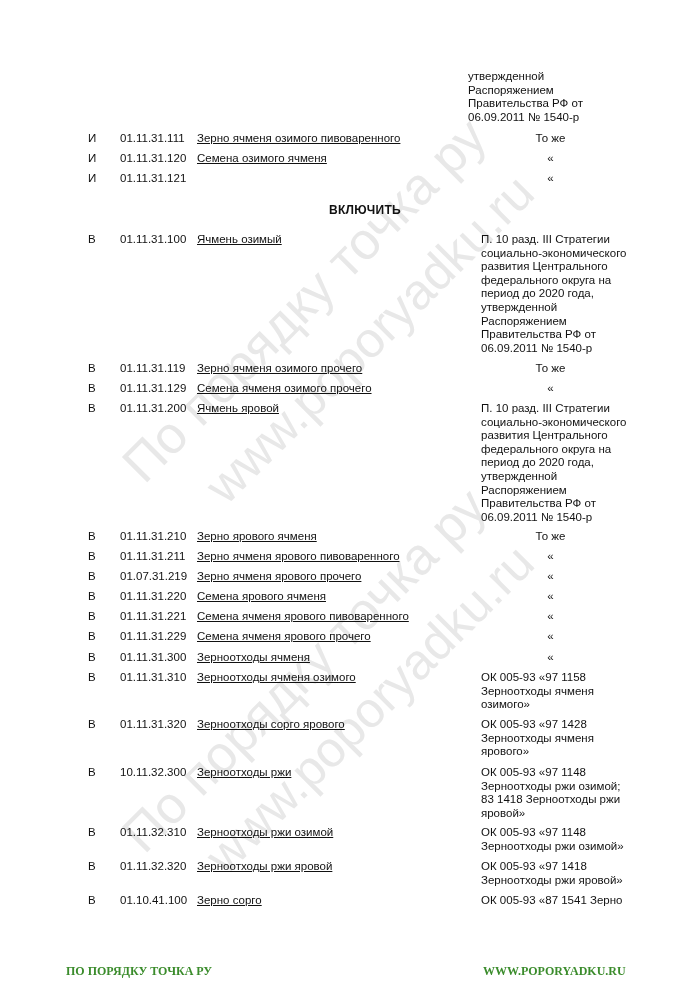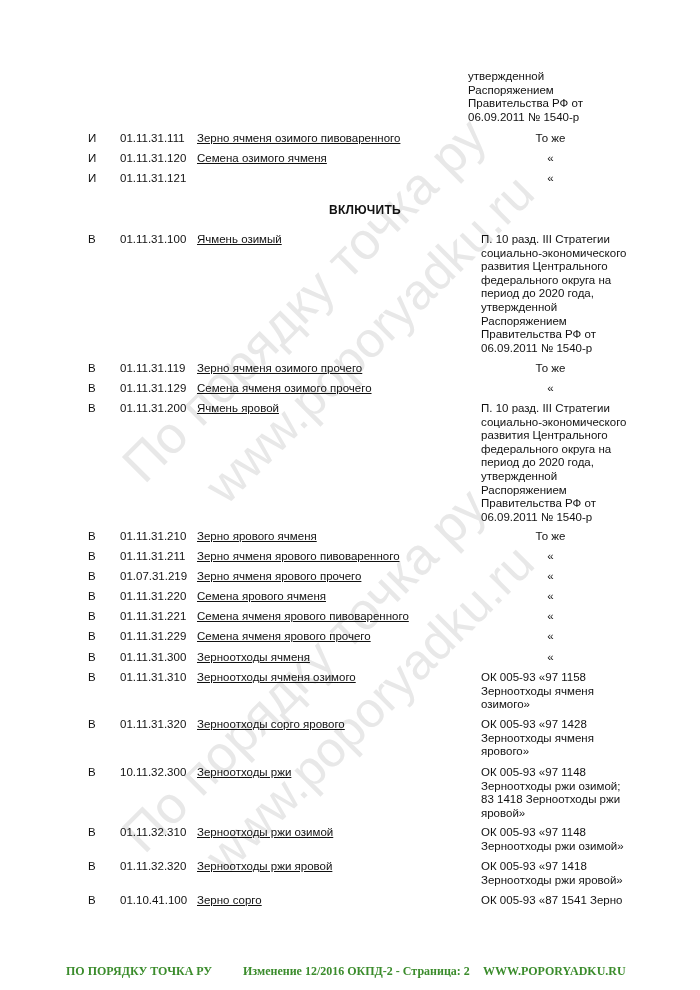--- a/index.html
+++ b/index.html
@@ -285,15 +285,14 @@
     <span class="name">Зерно сорго</span>
     <div class="src">
       <div>ОК 005-93 «87 1541 Зерно</div>
     </div>
   </div>
 
 </div>
 
 <div class="footer">
   <span class="f-left">ПО ПОРЯДКУ ТОЧКА РУ</span>
-  <span class="f-mid">Изменение 12/2016 ОКПД-2 - Страница: 2</span>
   <span class="f-right">WWW.POPORYADKU.RU</span>
 </div>
 
 </body></html>

